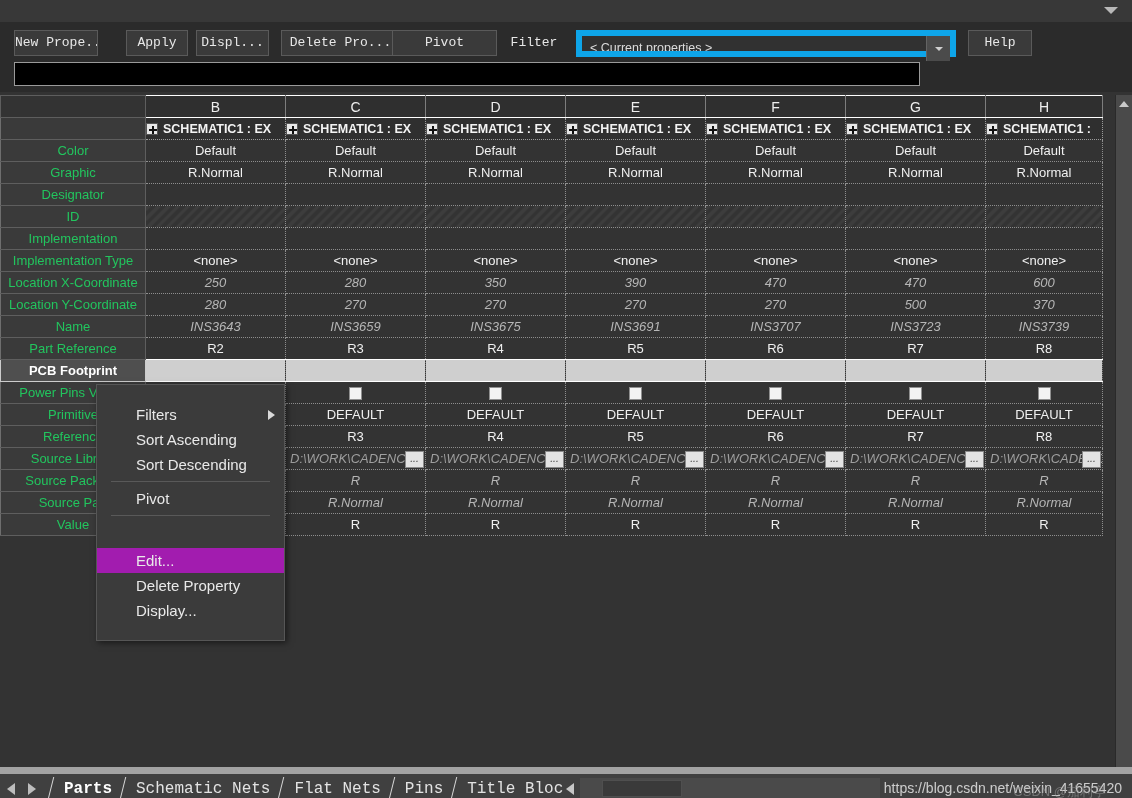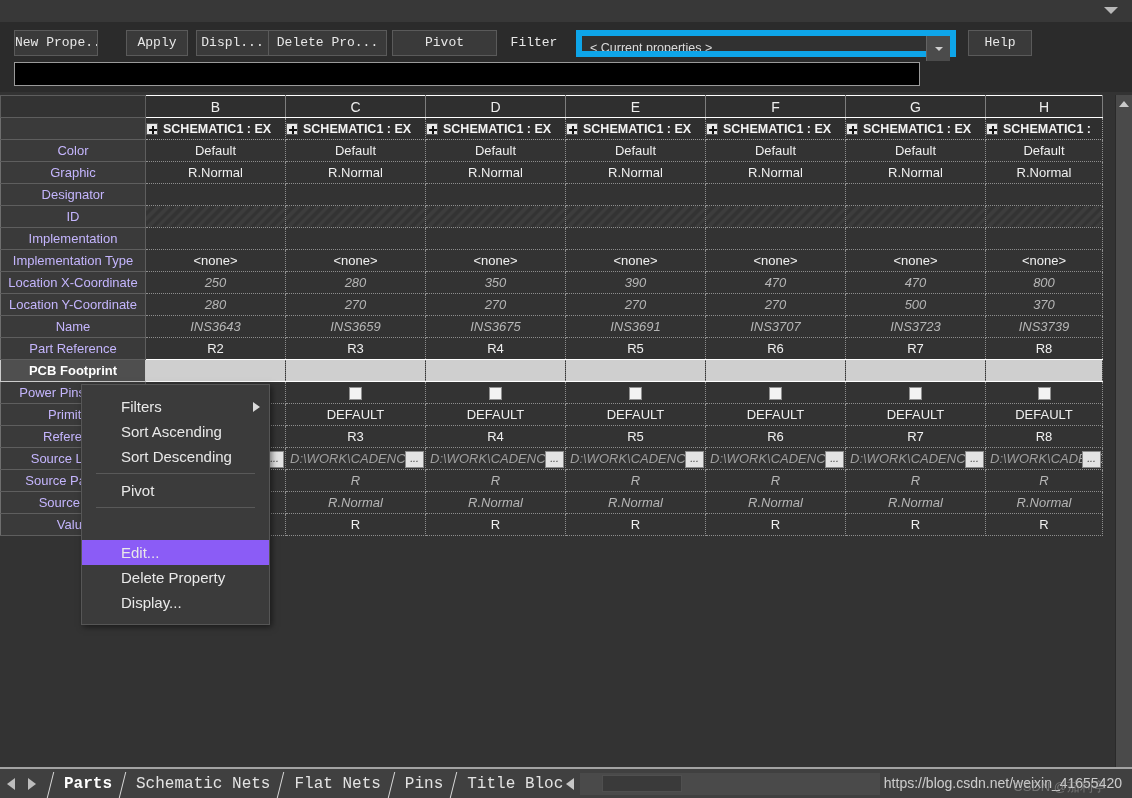--- a/index.html
+++ b/index.html
@@ -115,21 +115,21 @@
   .gridtable td { padding: 0; }
 
   
   .rowhead {
     width: 146px;
     height: 22px;
     background: #3a3a3a;
     border: 1px solid #5e5e5e;
     border-top-color: #6e6e6e;
     border-left-color: #6e6e6e;
-    color: #c4b5fd;
+    color: #22c55e;
     font-size: 13px;
     text-align: center;
     vertical-align: middle;
     white-space: nowrap;
     overflow: hidden;
   }
   .rowhead.blank { color: transparent; }
   .rowhead.sel {
     background: #4f4f4f;
     font-weight: bold;
@@ -276,21 +276,21 @@
     width: 0; height: 0;
     border-left: 5.5px solid transparent;
     border-right: 5.5px solid transparent;
     border-top: 6px solid #c9c9c9;
   }
 
   
   .bottombar {
     position: absolute; left: 0; bottom: 0; width: 1132px; height: 31px;
     background: #404040;
-    border-top: 2px solid #a3a3a3;
+    border-top: 7px solid #a3a3a3;
   }
   .navarrows {
     position: absolute; left: 4px; top: 7px; width: 44px; height: 17px;
   }
   .navarrows .la, .navarrows .ra {
     position: absolute; top: 2px; width: 0; height: 0;
   }
   .navarrows .la {
     left: 3px;
     border-top: 6px solid transparent;
@@ -356,39 +356,39 @@
   .watermark2 {
     position: absolute; right: 26px; top: 9px;
     color: #9e9e9e;
     font-size: 13px;
     opacity: 0.55;
     white-space: nowrap;
   }
 
   
   .ctxmenu {
-    position: absolute; left: 81px; top: 384px;
+    position: absolute; left: 96px; top: 384px;
     width: 189px;
     background: #3b3b3b;
     border: 1px solid #565656;
     box-shadow: 2px 2px 6px rgba(0,0,0,0.5);
-    padding: 9px 0;
+    padding: 17px 0;
     z-index: 50;
   }
   .ctxitem {
     height: 25px;
     line-height: 25px;
     padding-left: 39px;
     color: #e9e9e9;
     font-size: 15px;
     white-space: nowrap;
     cursor: pointer;
     position: relative;
   }
-  .ctxitem.hl { background: #8b5cf6; margin-top: 32px; }
+  .ctxitem.hl { background: #a21caf; margin-top: 32px; }
   .ctxitem .submark {
     position: absolute; right: 9px; top: 8px;
     width: 0; height: 0;
     border-top: 5px solid transparent;
     border-bottom: 5px solid transparent;
     border-left: 7px solid #dadada;
   }
   .ctxsep {
     height: 1px;
     background: #595959;
@@ -402,21 +402,21 @@
 
   <div class="topstrip">
     <div class="caret"></div>
   </div>
 
   <div class="toolbar">
     <div id="toolbar-buttons">
         <div class="tbtn" style="left: 14px; width: 84px;">New Prope...</div>
         <div class="tbtn" style="left: 126px; width: 62px;">Apply</div>
         <div class="tbtn" style="left: 196px; width: 73px;">Displ...</div>
-        <div class="tbtn" style="left: 268px; width: 119px;">Delete Pro...</div>
+        <div class="tbtn" style="left: 281px; width: 119px;">Delete Pro...</div>
         <div class="tbtn" style="left: 392px; width: 105px;">Pivot</div>
         <div class="tbtn" style="left: 968px; width: 64px;">Help</div>
         <div class="tlabel" style="left: 505px; width: 58px;">Filter</div>
       </div>
     <div class="combo">
       <div class="ctext">&lt; Current properties &gt;</div>
       <div class="carrow"></div>
     </div>
   </div>
 
@@ -507,21 +507,21 @@
             <td class="cell"><span>&lt;none&gt;</span></td>
           </tr>
           <tr>
             <td class="rowhead ">Location X-Coordinate</td>
             <td class="cell dim"><span>250</span></td>
             <td class="cell dim"><span>280</span></td>
             <td class="cell dim"><span>350</span></td>
             <td class="cell dim"><span>390</span></td>
             <td class="cell dim"><span>470</span></td>
             <td class="cell dim"><span>470</span></td>
-            <td class="cell dim"><span>800</span></td>
+            <td class="cell dim"><span>600</span></td>
           </tr>
           <tr>
             <td class="rowhead ">Location Y-Coordinate</td>
             <td class="cell dim"><span>280</span></td>
             <td class="cell dim"><span>270</span></td>
             <td class="cell dim"><span>270</span></td>
             <td class="cell dim"><span>270</span></td>
             <td class="cell dim"><span>270</span></td>
             <td class="cell dim"><span>500</span></td>
             <td class="cell dim"><span>370</span></td>

